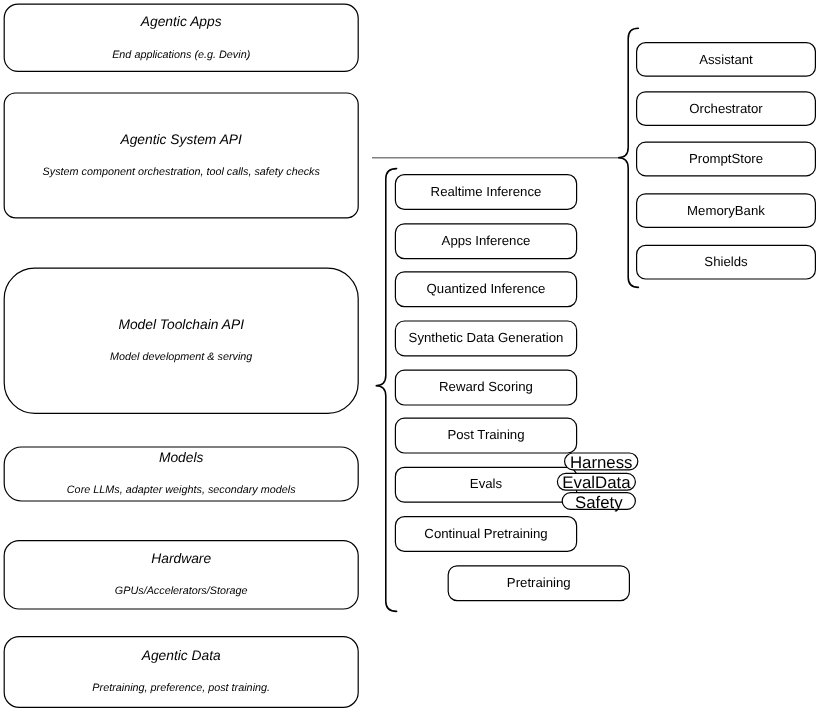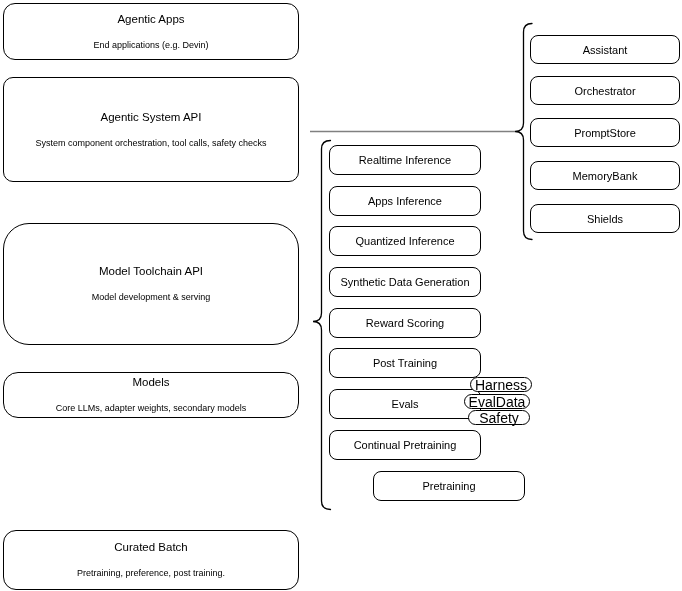--- a/index.html
+++ b/index.html
@@ -15,21 +15,21 @@
     position:absolute;
     background:#ffffff;
     border:1.3px solid #000000;
     box-sizing:border-box;
     display:flex;
     flex-direction:column;
     align-items:center;
     justify-content:center;
     text-align:center;
   }
-  .lbox{left:3px;width:296px;}
+  .lbox{left:3px;width:296px;font-style:italic;}
   .lbox .title{font-size:11.5px;line-height:14px;}
   .lbox .subtitle{font-size:9px;line-height:13px;margin-top:13px;}
   .mbox{left:329px;width:152px;height:30px;border-radius:8px;font-size:11px;}
   .rbox{left:530px;width:150px;height:29px;border-radius:8px;font-size:11px;}
   .badge{
     position:absolute;
     background:#ffffff;
     border:1.2px solid #000000;
     box-sizing:border-box;
     border-radius:8px;
@@ -66,23 +66,27 @@
   <div class="node lbox" style="top:223px;height:122px;border-radius:26px;">
     <div class="title">Model Toolchain API</div>
     <div class="subtitle">Model development &amp; serving</div>
   </div>
 
   <div class="node lbox" style="top:372px;height:46px;border-radius:15px;">
     <div class="title">Models</div>
     <div class="subtitle">Core LLMs, adapter weights, secondary models</div>
   </div>
 
+  <div class="node lbox" style="top:450px;height:58px;border-radius:13px;">
+    <div class="title">Hardware</div>
+    <div class="subtitle">GPUs/Accelerators/Storage</div>
+  </div>
 
   <div class="node lbox" style="top:530px;height:60px;border-radius:13px;">
-    <div class="title">Curated Batch</div>
+    <div class="title">Agentic Data</div>
     <div class="subtitle">Pretraining, preference, post training.</div>
   </div>
 
   <div class="node mbox" style="top:145px;">
     <span>Realtime Inference</span>
   </div>
   <div class="node mbox" style="top:186px;">
     <span>Apps Inference</span>
   </div>
   <div class="node mbox" style="top:226px;">

